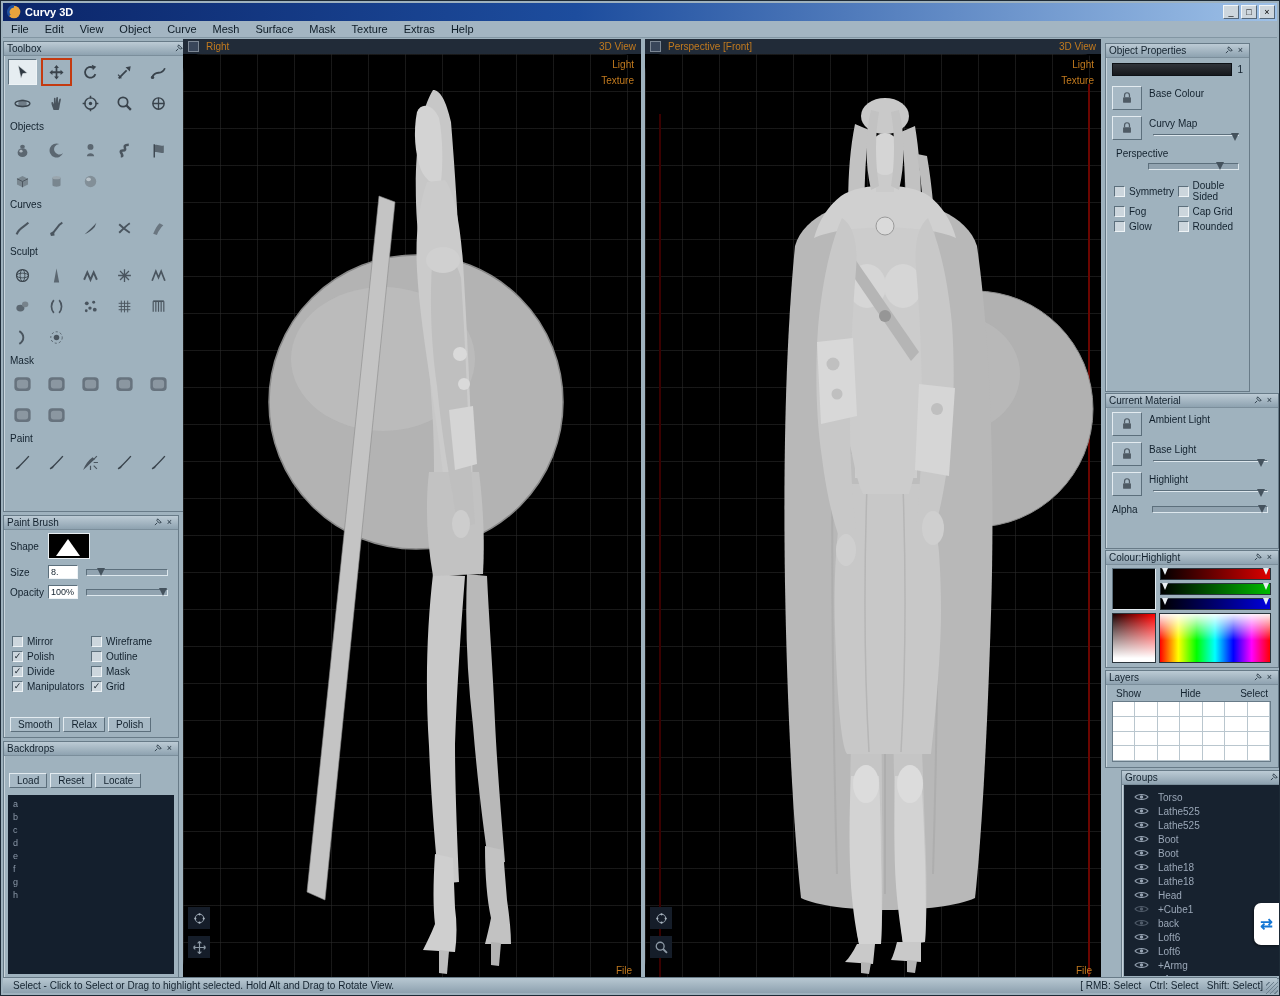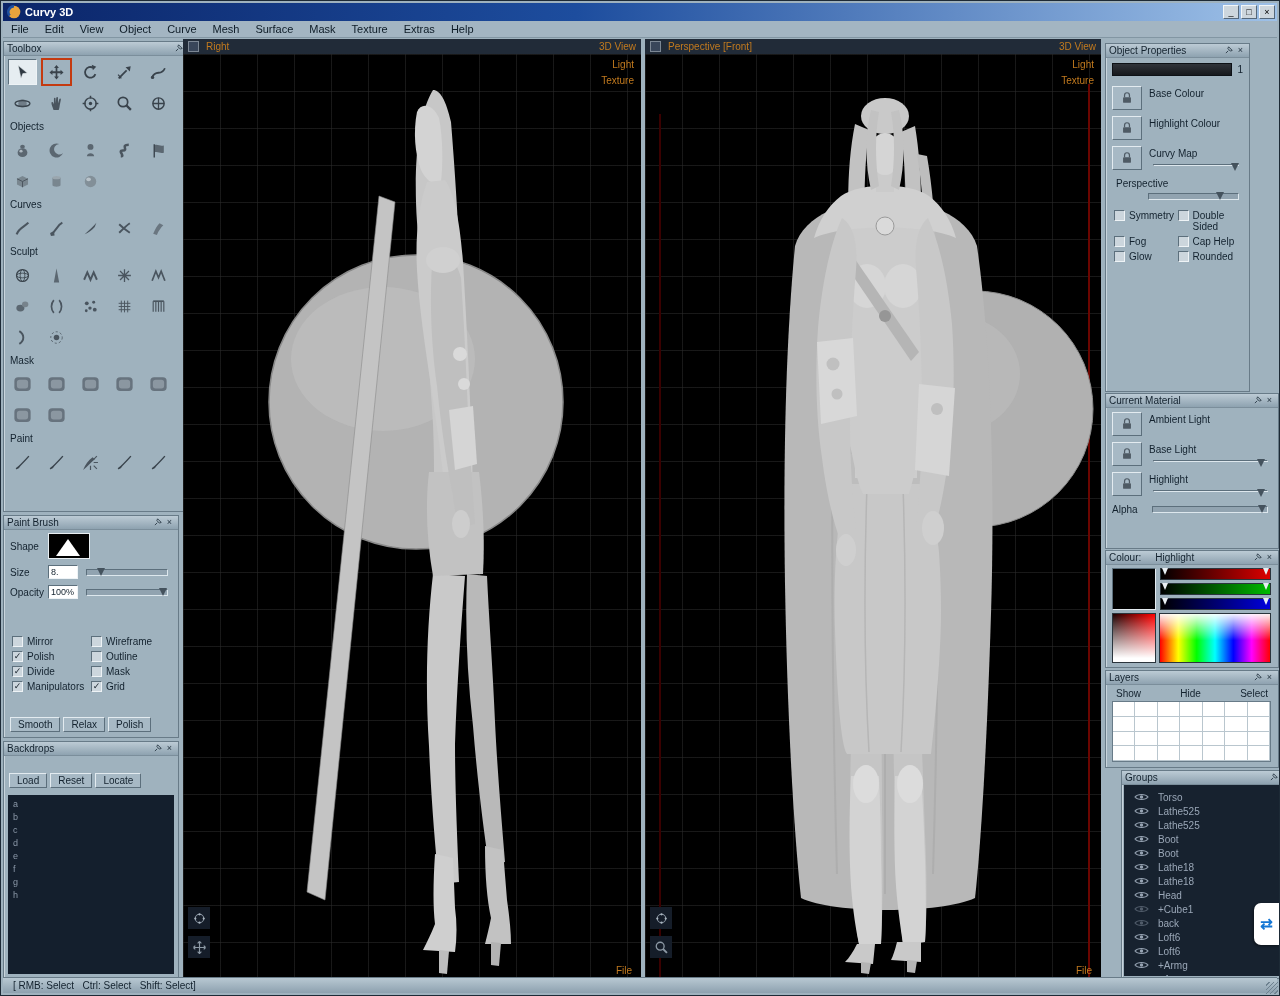--- a/index.html
+++ b/index.html
@@ -31,36 +31,36 @@
   .section-label{font-size:10px;color:#13222e;padding:3px 6px 0 6px;height:13px;}
   
   .pb-row{display:flex;align-items:center;padding:3px 6px;font-size:10px;color:#13222e;}
   .pb-row .lbl{width:38px;}
   .shape-preview{width:40px;height:24px;background:#000;border:1px solid #e8eef2;position:relative;}
   .shape-tri{position:absolute;left:7px;bottom:2px;width:0;height:0;border-left:12px solid transparent;border-right:12px solid transparent;border-bottom:17px solid #fff;}
   .num-field{min-width:24px;height:12px;background:#fff;border:1px solid;border-color:#5c6f7c #eef3f6 #eef3f6 #5c6f7c;font-size:9px;line-height:12px;padding:0 2px;margin-right:4px;}
   .slider{position:relative;height:5px;background:#91a3b0;border:1px solid;border-color:#5c6f7c #dde7ed #dde7ed #5c6f7c;flex:1;margin:0 4px;}
   .slider .handle{position:absolute;top:-2px;width:0;height:0;border-left:4px solid transparent;border-right:4px solid transparent;border-top:8px solid #44525d;}
   .cb-grid{display:grid;grid-template-columns:1fr 1fr;padding:4px 8px;row-gap:4px;font-size:10px;color:#13222e;}
-  .cb{display:flex;gap:4px;}
+  .cb{display:flex;align-items:center;gap:4px;}
   .cb .box{width:9px;height:9px;background:#ccd6dd;border:1px solid;border-color:#5c6f7c #eef3f6 #eef3f6 #5c6f7c;font-size:9px;line-height:8px;color:#16202a;text-align:center;flex:none;}
   .btn{background:#a7b9c5;border:1px solid;border-color:#e3ebf0 #5c6f7c #5c6f7c #e3ebf0;font-size:10px;color:#13222e;padding:1px 7px;margin-top:14px;}
   .pb-buttons{position:absolute;left:6px;bottom:5px;display:flex;gap:3px;}
   
   .bd-row{display:flex;gap:3px;padding:3px 5px 0 5px;}
   .bd-row .btn{flex:none;}
   .bd-row2 .btn{flex:1;}
   .bd-list{position:absolute;left:4px;right:4px;top:53px;bottom:4px;background:#141f2d;color:#8b98a8;font-size:9px;padding:3px 5px;overflow:hidden;}
   .bd-slot{height:13px;line-height:13px;}
   
   .viewport{position:absolute;top:1px;height:939px;background:#000;}
   .vp-strip{position:absolute;top:0;left:0;right:0;height:15px;background:#212b38;display:flex;align-items:center;padding:0 5px;font-size:10px;color:#c27a1e;box-sizing:border-box;}
   .vp-icon{width:9px;height:9px;border:1px solid #7c8794;margin-right:7px;background:#39465a;flex:none;}
   .vp-mode{margin-left:auto;}
-  .vp-canvas{position:absolute;left:0;right:0;top:15px;bottom:0;background-color:#000;background-image:linear-gradient(rgba(45,45,45,.55) 1px,transparent 1px),linear-gradient(90deg,rgba(45,45,45,.55) 1px,transparent 1px);background-size:37px 37px;overflow:hidden;}
+  .vp-canvas{position:absolute;left:0;right:0;top:15px;bottom:0;background-color:#000;background-image:linear-gradient(rgba(45,45,45,.55) 1px,transparent 1px),linear-gradient(90deg,rgba(45,45,45,.55) 1px,transparent 1px);background-size:37px 37px;overflow:hidden;border-radius:19px;}
   .figure{position:absolute;left:0;top:0;width:100%;height:100%;}
   .vp-overlays{position:absolute;top:3px;right:7px;text-align:right;font-size:10px;color:#c27a1e;line-height:16px;}
   .vp-file{position:absolute;right:9px;bottom:2px;font-size:10px;color:#c27a1e;}
   .vp-nav{position:absolute;left:5px;bottom:20px;}
   .nav-tile{width:22px;height:22px;background:#151d29;margin-top:7px;display:flex;align-items:center;justify-content:center;}
   .nav-tile svg{width:15px;height:15px;}
   
   .op-top{display:flex;align-items:center;gap:5px;margin:5px 6px 6px 6px;font-size:10px;color:#13222e;}
   .dark-track{flex:1;height:11px;background:linear-gradient(180deg,#30343a,#17191d);border:1px solid #0d1116;}
   .prop-row{display:flex;gap:7px;padding:4px 6px 2px 6px;font-size:10px;color:#13222e;align-items:flex-start;}
@@ -697,31 +697,20 @@
             </div>
           </div>
           <div class="prop-row">
             <button class="swatch">
               <svg viewBox="0 0 16 16">
                 <rect x="3.5" y="7" width="9" height="6.5" rx="1" fill="#4e5a64"></rect>
                 <path d="M5.2,7 V4.8 a2.8,2.8 0 0 1 5.6,0 V7" fill="none" stroke="#4e5a64" stroke-width="1.4"></path>
               </svg>
             </button>
             <div class="prop-col">
-              <div class="prop-label">Highlight Colour</div>
-            </div>
-          </div>
-          <div class="prop-row">
-            <button class="swatch">
-              <svg viewBox="0 0 16 16">
-                <rect x="3.5" y="7" width="9" height="6.5" rx="1" fill="#4e5a64"></rect>
-                <path d="M5.2,7 V4.8 a2.8,2.8 0 0 1 5.6,0 V7" fill="none" stroke="#4e5a64" stroke-width="1.4"></path>
-              </svg>
-            </button>
-            <div class="prop-col">
               <div class="prop-label">Curvy Map</div>
               <div class="slider">
                 <div class="handle" style="left: calc(96% - 4px);"></div>
               </div>
             </div>
           </div>
         </div>
       <div class="res-row">Perspective</div>
       <div class="res-slider-row" id="op-res-slider">
           <div class="slider">
@@ -736,21 +725,21 @@
           <label class="cb">
             <span class="box"></span>
             <span class="cb-label">Double Sided</span>
           </label>
           <label class="cb">
             <span class="box"></span>
             <span class="cb-label">Fog</span>
           </label>
           <label class="cb">
             <span class="box"></span>
-            <span class="cb-label">Cap Help</span>
+            <span class="cb-label">Cap Grid</span>
           </label>
           <label class="cb">
             <span class="box"></span>
             <span class="cb-label">Glow</span>
           </label>
           <label class="cb">
             <span class="box"></span>
             <span class="cb-label">Rounded</span>
           </label>
         </div>
@@ -808,21 +797,21 @@
       <div class="alpha-row">
         <span>Alpha</span>
         <div class="slider" style="margin-left:10px;">
             <div class="handle" style="left:calc(96% - 4px);"></div>
           </div>
       </div>
     </div>
 
     <div class="panel" id="colour" style="left:1102px;top:512px;width:174px;height:118px;">
       <div class="panel-header">
-        <span style="margin-right:14px;">Colour:</span>
+        <span style="margin-right:0;">Colour:</span>
         <span class="panel-title">Highlight</span>
         <span class="hdr-ico"><svg viewBox="0 0 10 10">
               <path d="M1,9 L3.6,6.4 M4,2 L8,6 L6,6.8 L3.2,4 Z" stroke="#2a3a46" stroke-width="1" fill="none"></path>
             </svg></span>
         <span class="hdr-ico">×</span>
       </div>
       <div class="colour-swatch" id="colour-swatch" style="background: rgb(0, 0, 0);"></div>
       <div class="chan" id="chan-red" style="top: 17px; background: linear-gradient(90deg, rgb(0, 0, 0), rgb(221, 0, 0));">
           <div class="mark" style="right:1px;"></div>
           <div class="mark" style="left:1px;"></div>
@@ -1018,20 +1007,21 @@
               </svg>
             </span>
             <span class="group-name">+Armg</span>
           </div>
         </div>
     </div>
 
   </div>
 
   <div class="statusbar">
+    <span class="status-msg">Select - Click to Select or Drag to highlight selected. Hold Alt and Drag to Rotate View.</span>
     <span class="status-hints">[ RMB: Select   Ctrl: Select   Shift: Select]</span>
   </div>
   <div class="grip"></div>
 
   <div class="tv">
       <span>⇄</span>
     </div>
 
 </div>
 

